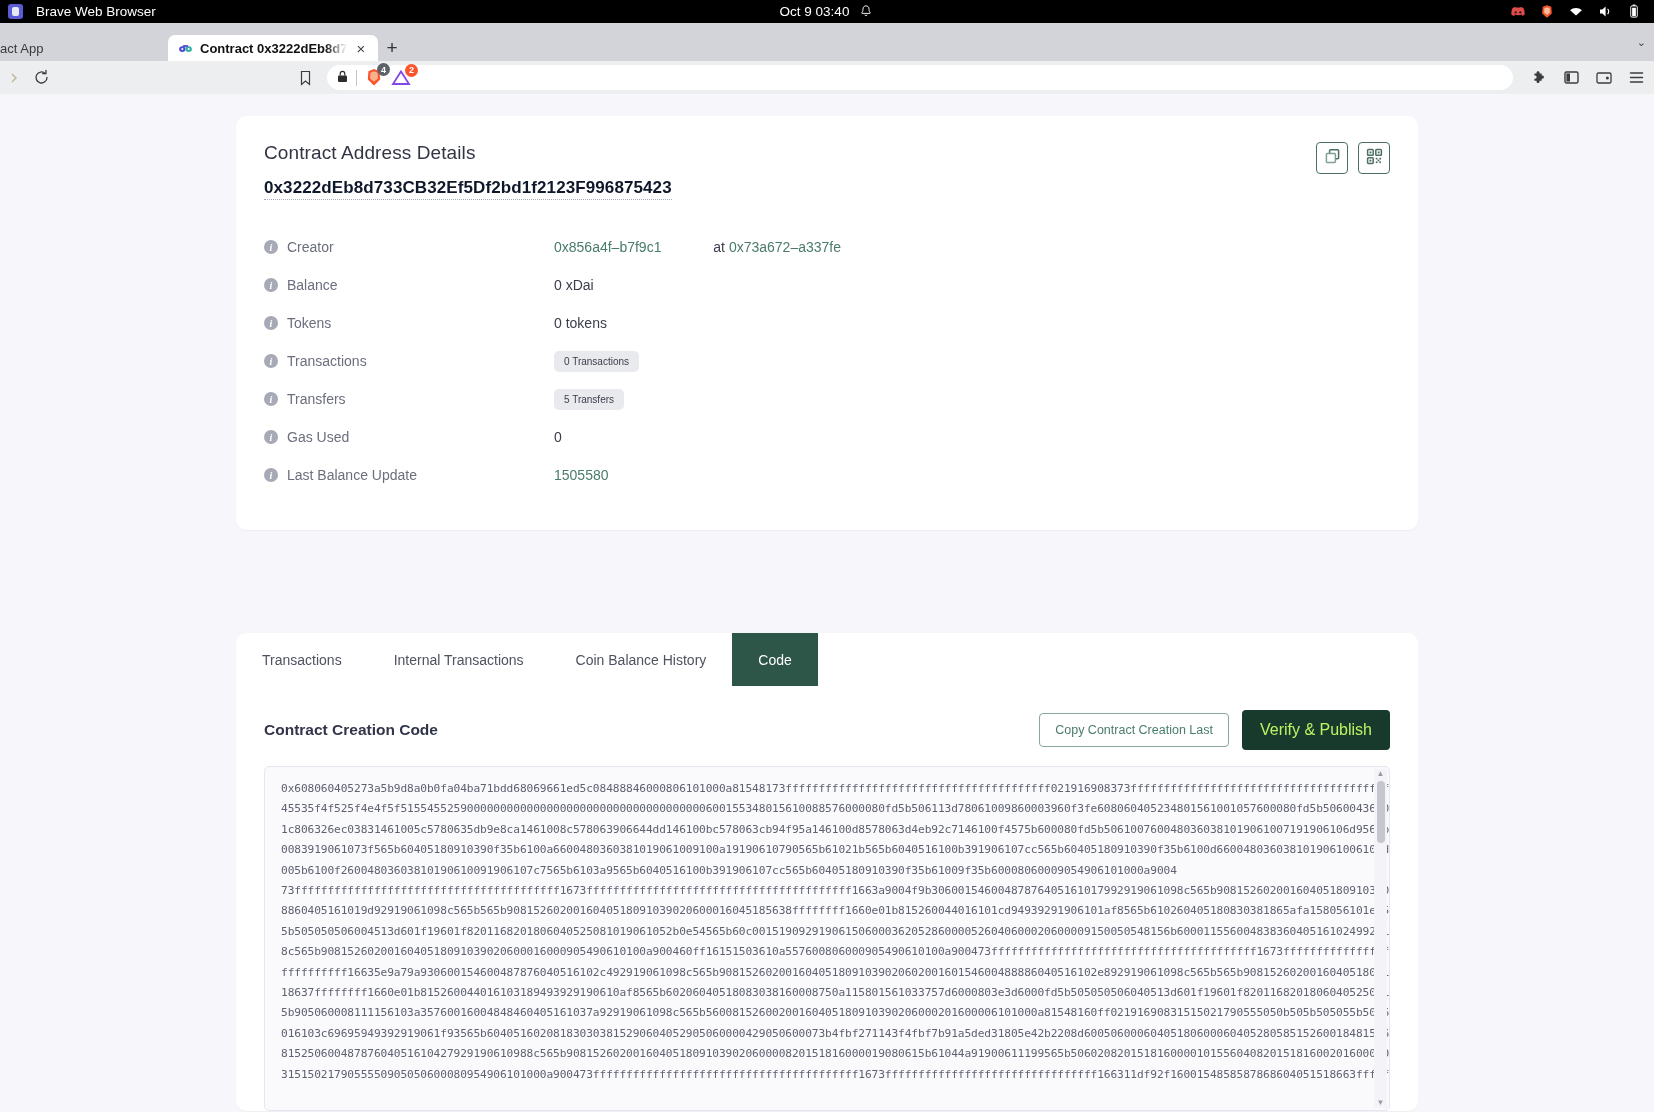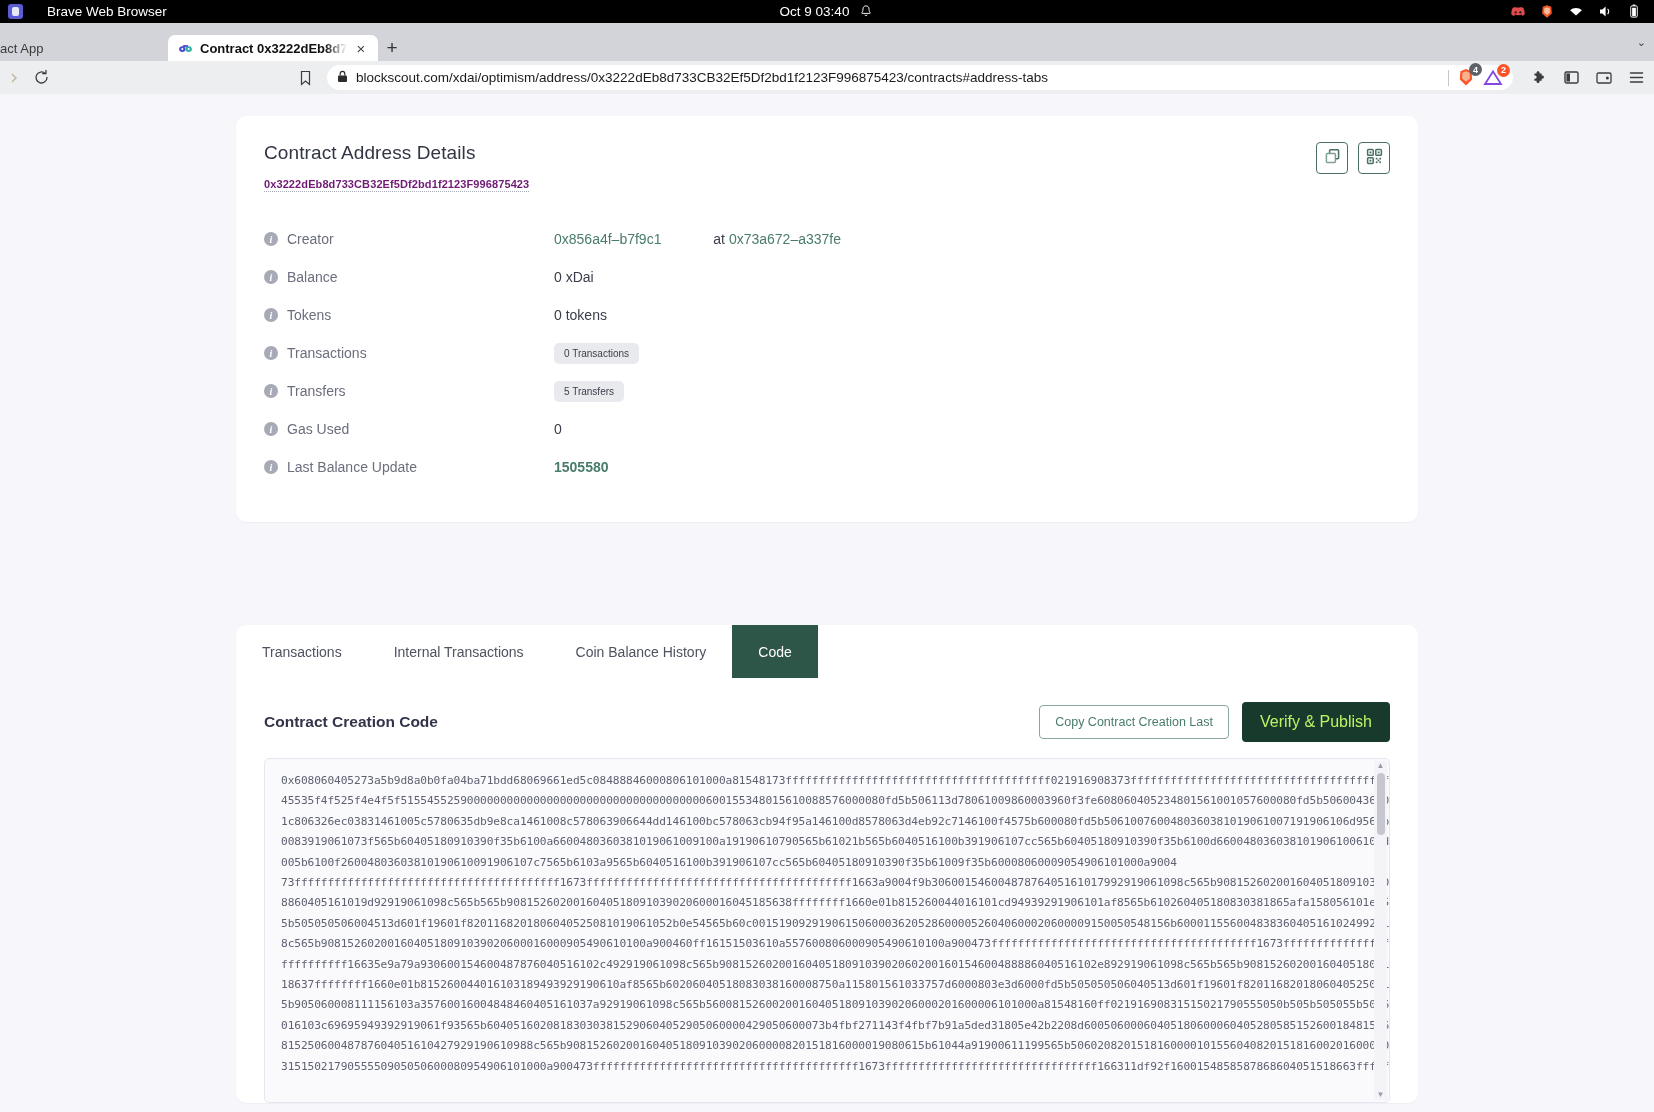--- a/index.html
+++ b/index.html
@@ -9,21 +9,21 @@
     background: #f7f7fb;
     overflow: hidden;
   }
 
   
   .osbar {
     height: 23px; background: #000; color: #fff;
     display: flex; align-items: center; font-size: 13.5px;
     padding: 0 8px; position: relative;
   }
-  .osbar .os-left { display: flex; align-items: flex-start; gap: 24px; }
+  .osbar .os-left { display: flex; align-items: flex-start; gap: 13px; }
   .osbar .os-logo {
     width: 15px; height: 15px; border-radius: 3px;
     background: #5b5bd6; position: relative; flex: none;
   }
   .osbar .os-logo::after {
     content: ""; position: absolute; left: 4px; top: 3px;
     width: 7px; height: 9px; border-radius: 2px; background: #e8e8f5;
   }
   .osbar .os-center {
     position: absolute; left: 0; right: 0; text-align: center;
@@ -99,21 +99,21 @@
     background: #f7f7fb; overflow: hidden; position: relative;
   }
   .card {
     background: #fff; border-radius: 10px; margin: 0 auto;
     width: 1182px; box-shadow: 0 1px 2px rgba(30,30,70,.045);
   }
   #details-card { margin-top: 22px; padding: 26px 28px 36px 28px; position: relative; }
 
   .card-title { font-size: 19px; color: #323543; font-weight: 400; letter-spacing: .1px; }
   .addr-hash {
-    margin-top: 14px; font-size: 11px; color: #701a75; font-weight: 700;
+    margin-top: 14px; font-size: 17px; color: #0f172a; font-weight: 700;
     letter-spacing: .1px; display: inline-block;
     border-bottom: 1.5px dotted #a9abb8; padding-bottom: 1px;
     font-family: "Liberation Sans", sans-serif;
   }
   .hdr-btns { position: absolute; top: 26px; right: 28px; display: flex; gap: 10px; }
   .icon-btn {
     width: 32px; height: 32px; border: 1px solid #4b7063; border-radius: 4px;
     background: #fff; display: flex; align-items: center; justify-content: center;
   }
 
@@ -129,21 +129,21 @@
     display: flex; align-items: center; justify-content: center;
     font-family: "Liberation Serif", serif; flex: none;
   }
   .row .val { font-size: 14px; color: #3a3d4a; }
   .row .val a { color: #4a7c6b; text-decoration: none; }
   .row .val .plain { color: #3a3d4a; margin-left: 48px; }
   .pill {
     display: inline-block; background: #e9eaee; border-radius: 5px;
     padding: 5px 10px; font-size: 10px; color: #3a3d4a;
   }
-  .link-green { color: #4a7c6b; font-weight: bold; }
+  .link-green { color: #4a7c6b; }
 
   
   #code-card { margin-top: 103px; }
   .tabs { display: flex; height: 53px; }
   .tab-item {
     display: flex; align-items: center; justify-content: center;
     font-size: 14px; color: #4f5260; padding: 0 26px; height: 53px;
   }
   .tab-item:first-child { padding-left: 26px; }
   .tab-item.sel {
@@ -259,21 +259,20 @@
         <path d="M2.5 1.5h8v13l-4-3.4-4 3.4v-13z" stroke="#3c3c3c" stroke-width="1.2" fill="none"></path>
       </svg>
   </span>
   <div class="urlbar">
     <span>
       <svg width="11" height="13" viewBox="0 0 11 13">
         <rect x="1" y="5.4" width="9" height="6.6" rx="1.1" fill="#2c2c2c"></rect>
         <path d="M3.2 5.4V3.7a2.3 2.3 0 014.6 0v1.7" stroke="#2c2c2c" stroke-width="1.2" fill="none"></path>
       </svg>
     </span>
-    <span class="url-text">blockscout.com/xdai/optimism/address/0x3222dEb8d733CB32Ef5Df2bd1f2123F996875423/contracts#address-tabs</span>
     <span class="sep"></span>
     <span class="badge-ico">
       <svg width="18" height="19" viewBox="0 0 16 17">
         <path d="M8 1l5 1.8.5 7.6L8 15.6 2.5 10.4 3 2.8 8 1z" fill="#fb542b"></path>
         <path d="M8 3l3.2 1.2.3 5.2L8 12.4 4.5 9.4l.3-5.2L8 3z" fill="#f8b38e"></path>
       </svg>
       <span class="cnt" style="background:#5e6167;">4</span>
     </span>
     <span class="badge-ico">
       <svg width="20" height="18" viewBox="0 0 20 18">

